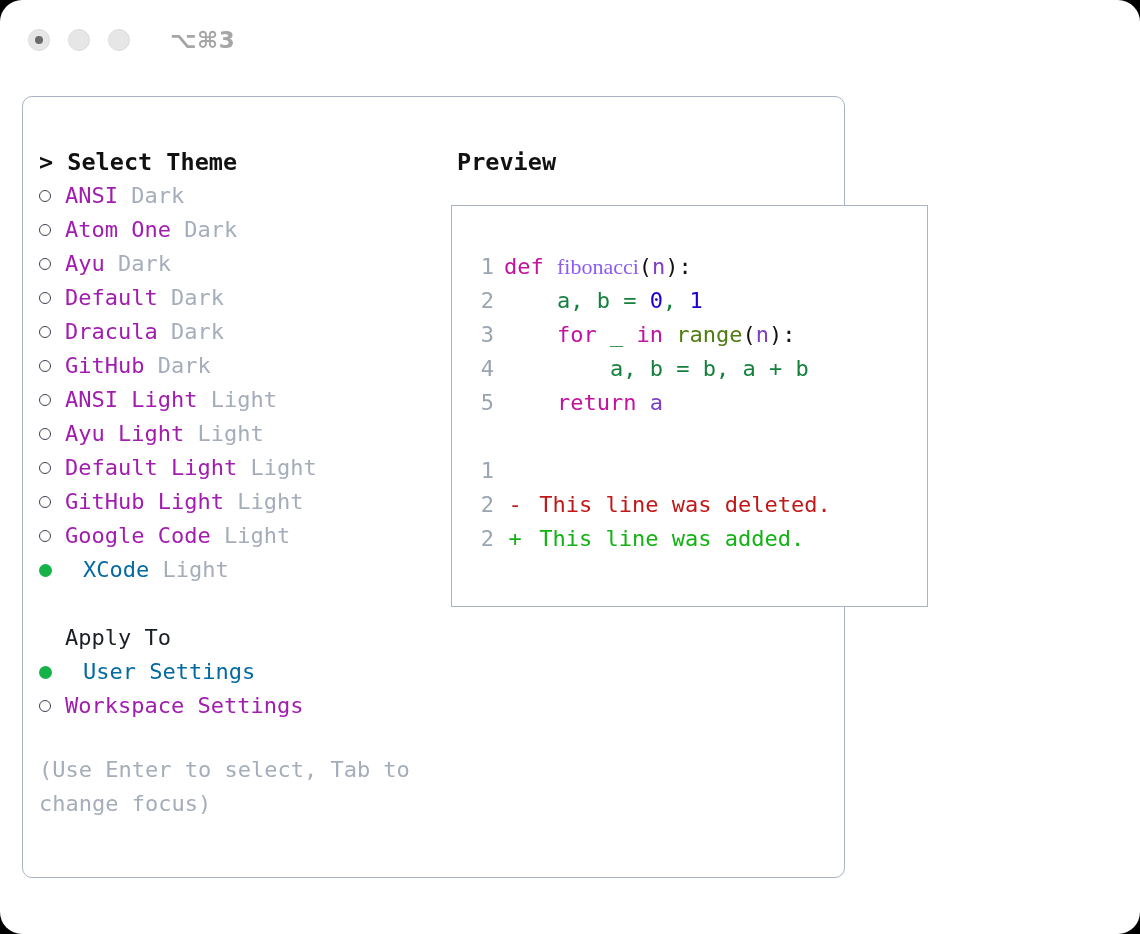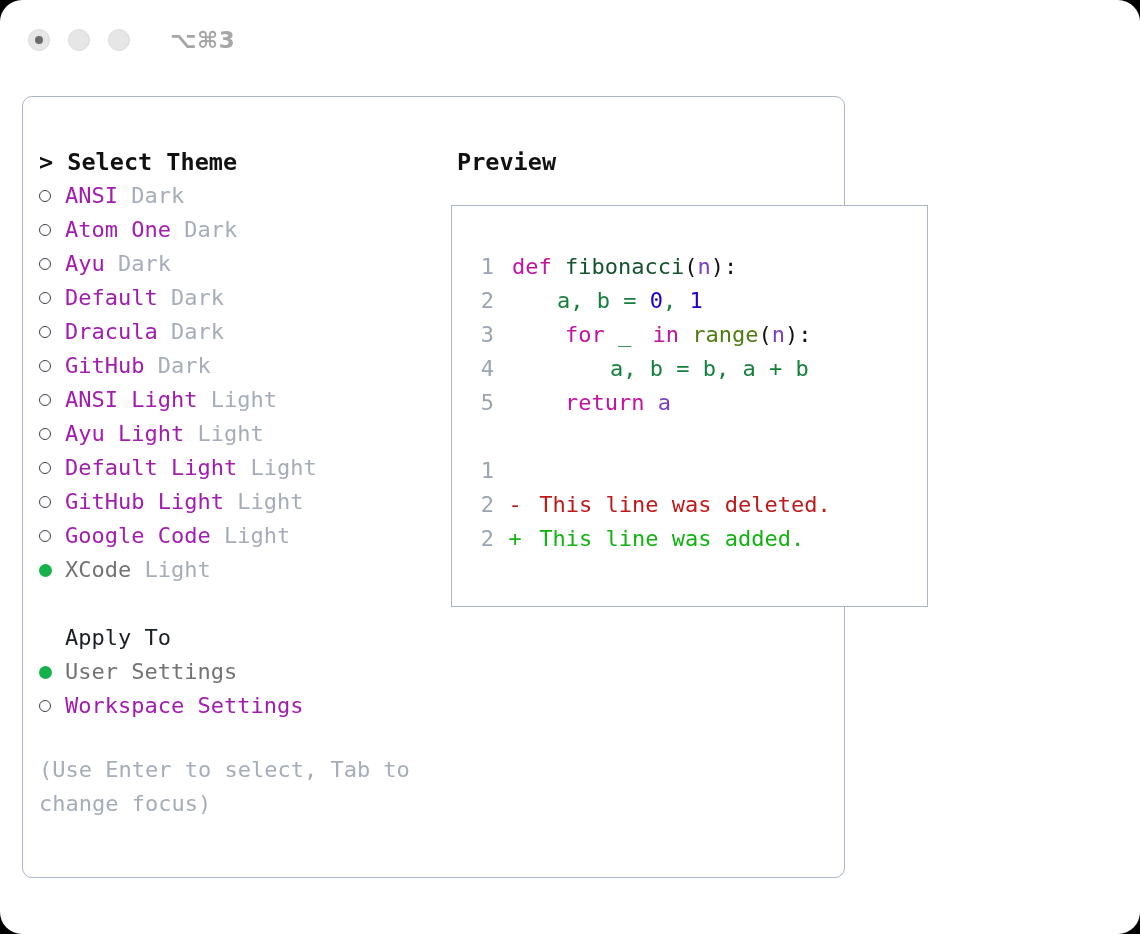--- a/index.html
+++ b/index.html
@@ -128,21 +128,21 @@
     border: 1.6px solid #3c4250;
     box-sizing: border-box;
   }
   .filled {
     width: 13px;
     height: 13px;
     border-radius: 50%;
     background: #15b24a;
   }
   .name { color: #a21caf; }
-  .name.sel { color: #737373; }
+  .name.sel { color: #0369a1; margin-left: 18px; }
   .variant { color: #a5adba; }
 
   .section-label {
     font-size: 22px;
     color: #1b1f27;
     line-height: 34px;
     padding-left: 26px;
     white-space: pre;
   }
   .spacer-lg { height: 34px; }
@@ -182,22 +182,22 @@
   }
   .lineno {
     color: #9aa5b1;
     width: 24px;
     flex: 0 0 24px;
     text-align: right;
     margin-right: 10px;
   }
   .gap { height: 34px; }
 
-  .kw   { color: #c2129e; margin-left: 8px; }
-  .fn   { color: #14532d; }
+  .kw   { color: #c2129e; }
+  .fn   { color: #8b5cf6; font-family: Liberation Serif, serif; }
   .call { color: #4d7c0f; }
   .num  { color: #1c00cf; }
   .var  { color: #7b3fc4; }
   .pun  { color: #121212; }
   .plain{ color: #15803d; }
 
   .d-ctx { color: #6d7278; }
   .d-del { color: #c01818; }
   .d-add { color: #11b211; }
 </style>

